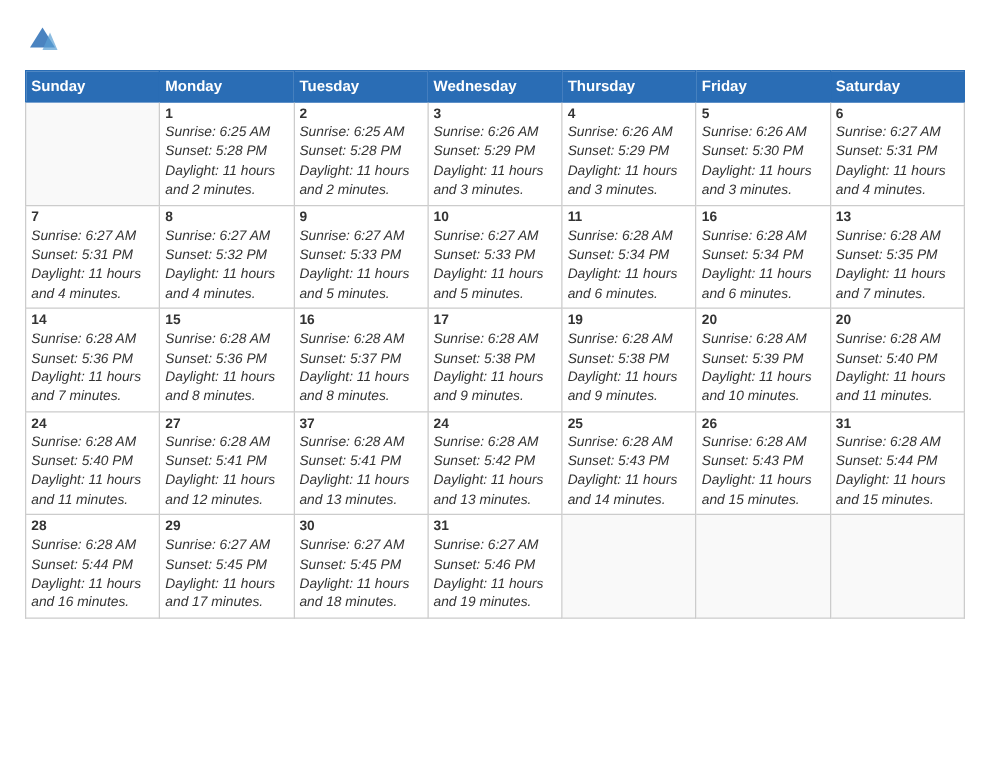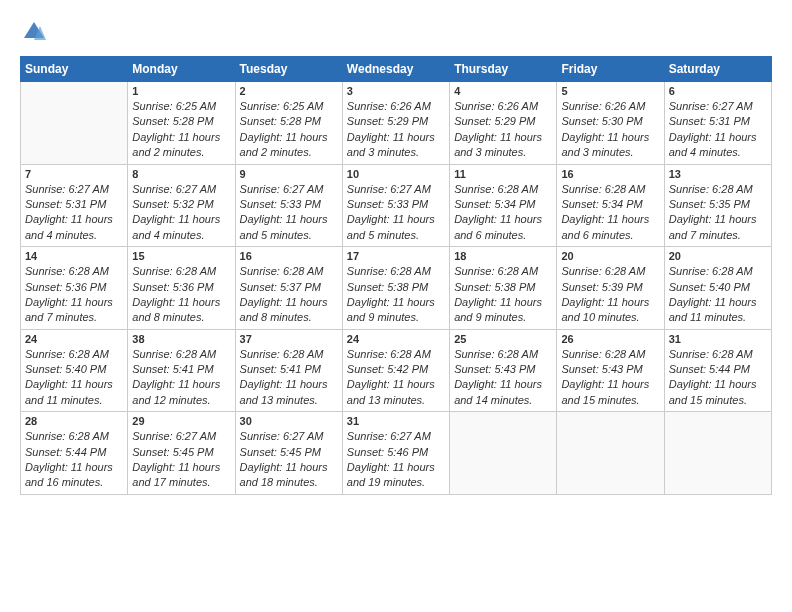--- a/index.html
+++ b/index.html
@@ -205,39 +205,39 @@
           </td>
           <td>
             <span class="day-num">16</span>
             <div class="day-info">Sunrise: 6:28 AM<br>Sunset: 5:37 PM<br>Daylight: 11 hours and 8 minutes.</div>
           </td>
           <td>
             <span class="day-num">17</span>
             <div class="day-info">Sunrise: 6:28 AM<br>Sunset: 5:38 PM<br>Daylight: 11 hours and 9 minutes.</div>
           </td>
           <td>
-            <span class="day-num">18</span>
+            <span class="day-num">19</span>
             <div class="day-info">Sunrise: 6:28 AM<br>Sunset: 5:38 PM<br>Daylight: 11 hours and 9 minutes.</div>
           </td>
           <td>
             <span class="day-num">20</span>
             <div class="day-info">Sunrise: 6:28 AM<br>Sunset: 5:39 PM<br>Daylight: 11 hours and 10 minutes.</div>
           </td>
           <td>
             <span class="day-num">20</span>
             <div class="day-info">Sunrise: 6:28 AM<br>Sunset: 5:40 PM<br>Daylight: 11 hours and 11 minutes.</div>
           </td>
         </tr>
         <tr>
           <td>
             <span class="day-num">24</span>
             <div class="day-info">Sunrise: 6:28 AM<br>Sunset: 5:40 PM<br>Daylight: 11 hours and 11 minutes.</div>
           </td>
           <td>
-            <span class="day-num">38</span>
+            <span class="day-num">27</span>
             <div class="day-info">Sunrise: 6:28 AM<br>Sunset: 5:41 PM<br>Daylight: 11 hours and 12 minutes.</div>
           </td>
           <td>
             <span class="day-num">37</span>
             <div class="day-info">Sunrise: 6:28 AM<br>Sunset: 5:41 PM<br>Daylight: 11 hours and 13 minutes.</div>
           </td>
           <td>
             <span class="day-num">24</span>
             <div class="day-info">Sunrise: 6:28 AM<br>Sunset: 5:42 PM<br>Daylight: 11 hours and 13 minutes.</div>
           </td>

